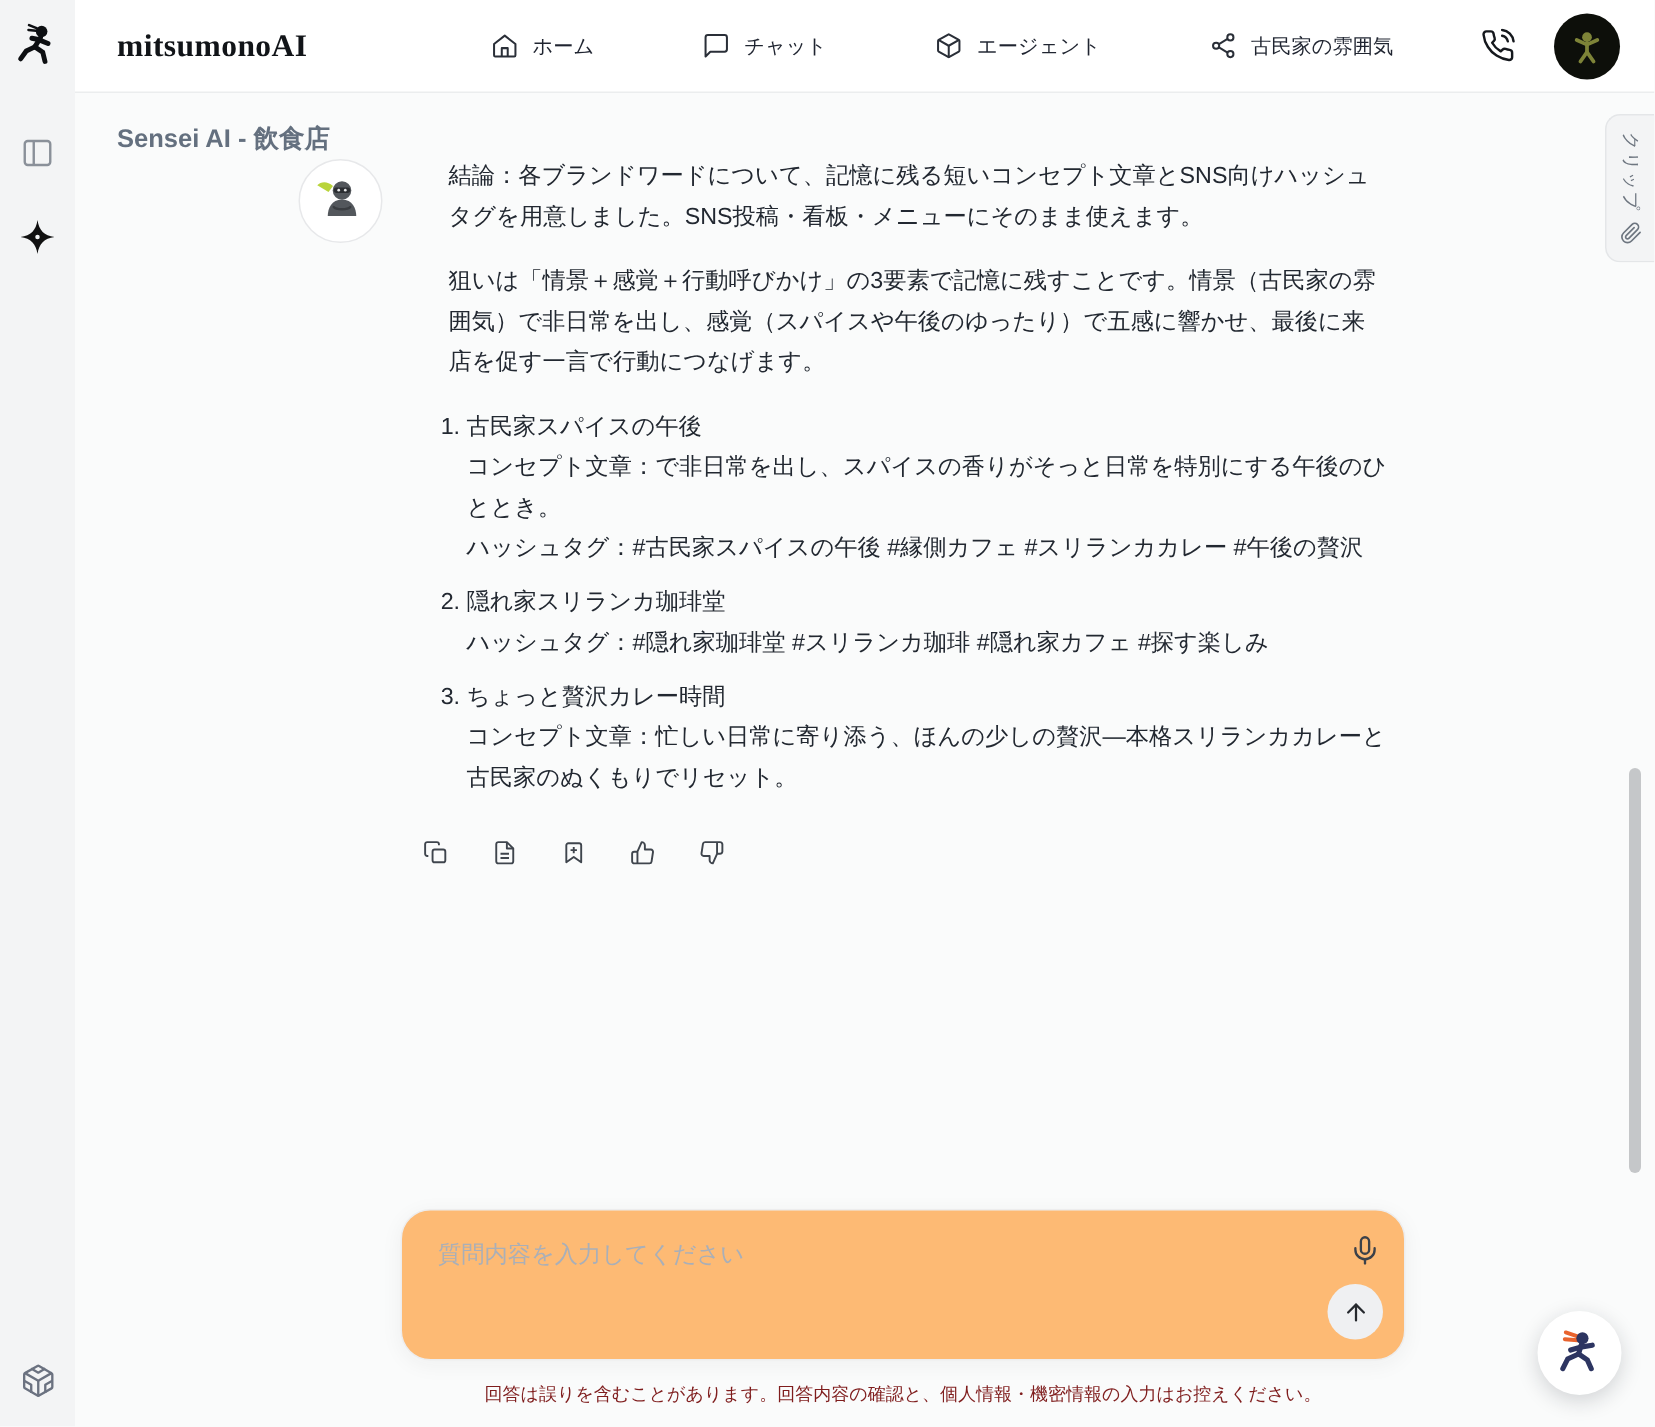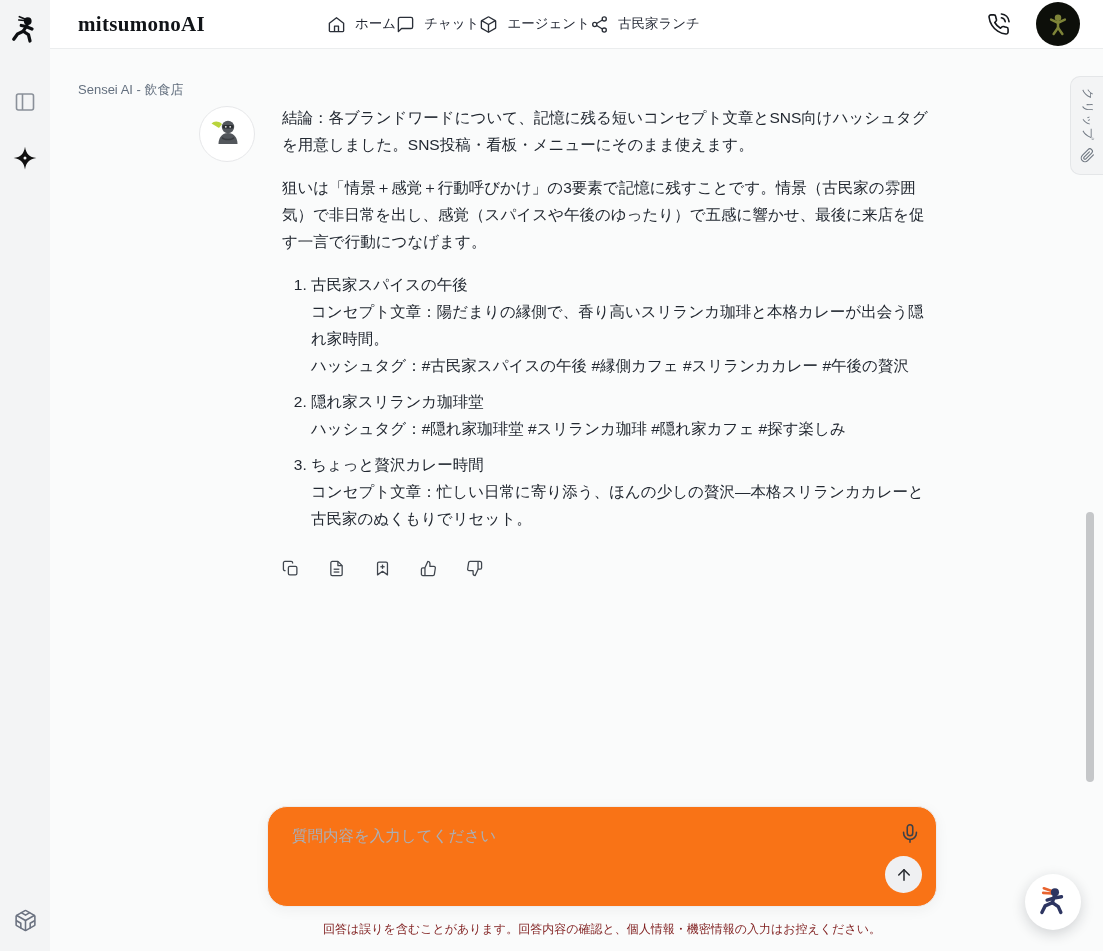--- a/index.html
+++ b/index.html
@@ -14,49 +14,49 @@
     background:#f3f4f5; z-index:30; display:flex; flex-direction:column; align-items:center;
   }
   .rail-logo { width:50px; height:62px; display:flex; align-items:center; justify-content:center; }
   .rail-btn { width:34px; height:34px; display:flex; align-items:center; justify-content:center;
     border:none; background:transparent; cursor:pointer; color:#6b7280; border-radius:8px; }
   .rail-btn.panel { margin-top:23px; color:#8a9099; }
   .rail-btn.spark { margin-top:22px; color:#111; }
   .rail-bottom { margin-top:auto; margin-bottom:14px; color:#6b7280; }
   
   .header {
-    position:absolute; left:50px; top:0; right:0; height:49px; background:#ffffff;
+    position:absolute; left:50px; top:0; right:0; height:62px; background:#ffffff;
     border-bottom:1px solid #ebedee; display:flex; align-items:center; z-index:20;
   }
   .brand {
     font-family:"Liberation Serif","DejaVu Serif",serif;
     font-size:21px; font-weight:600; color:#111418; letter-spacing:.3px;
     margin-left:28px;
   }
-  .nav { display:flex; align-items:center; margin-left:122px; }
+  .nav { display:flex; align-items:center; gap:72px; margin-left:122px; }
   .nav-item { display:flex; align-items:center; gap:9px; font-size:13.5px; color:#1f2430;
     background:transparent; border:none; cursor:pointer; }
   .nav-item svg { color:#2a2f38; }
   .header-right { margin-left:auto; display:flex; align-items:center; gap:26px; padding-right:23px; }
   .call-btn { background:transparent; border:none; cursor:pointer; color:#15181d; display:flex; }
   .avatar {
     width:44px; height:44px; border-radius:50%; background:#0d0f0a; overflow:hidden;
     display:flex; align-items:center; justify-content:center; cursor:pointer; border:none;
   }
   
-  .session-label { position:absolute; left:78px; top:81px; font-size:13px; color:#64707f; z-index:5; }
+  .session-label { position:absolute; left:78px; top:81px; font-size:17px; color:#64707f; z-index:5;font-weight:bold; }
   .msg-avatar {
     position:absolute; left:199px; top:106px; width:56px; height:56px; border-radius:50%;
     background:#ffffff; border:1px solid #e7e8ea; display:flex; align-items:center; justify-content:center;
   }
   .msg-body {
     position:absolute; left:282px; top:104px; width:654px;
     font-size:15.5px; line-height:27px; color:#222831;
   }
-  .msg-body p { margin:0 0 16px; }
+  .msg-body p { margin:0 17px 16px; }
   .msg-body ol { margin:0 0 28px; padding-left:29px; }
   .msg-body li { margin-bottom:9px; }
   .actions { display:flex; align-items:center; gap:29px; margin-top:18px; color:#3f454d; }
   .act-btn { background:transparent; border:none; cursor:pointer; color:#3f454d; display:flex; padding:0; }
   
   .clip-tab {
     position:absolute; right:0; top:76px; width:33px; height:99px;
     background:#f3f4f5; border:1px solid #e4e6e8; border-right:none;
     border-radius:10px 0 0 10px; z-index:15;
     display:flex; flex-direction:column; align-items:center; justify-content:center; gap:7px;
@@ -64,21 +64,21 @@
   }
   .clip-tab .vtext { writing-mode:vertical-rl; text-orientation:sideways; font-size:12px; letter-spacing:1px; }
   
   .scroll-thumb {
     position:absolute; right:9px; top:512px; width:8px; height:270px;
     background:#c5c7c9; border-radius:4px; z-index:12;
   }
   
   .composer {
     position:absolute; left:267px; top:806px; width:670px; height:101px;
-    background:#f97316; border:1px solid #ededee; border-radius:20px;
+    background:#fdba74; border:1px solid #ededee; border-radius:20px;
     box-shadow:0 3px 14px rgba(30,35,40,.05); z-index:10;
   }
   .composer textarea {
     position:absolute; left:0; top:0; width:100%; height:100%;
     border:none; outline:none; resize:none; background:transparent;
     padding:19px 56px 19px 24px; font-family:inherit; font-size:15.5px; color:#222831;
   }
   .composer textarea::placeholder { color:#a9afb8; }
   .mic-btn { position:absolute; right:15px; top:16px; background:transparent; border:none;
     cursor:pointer; color:#3c4149; display:flex; }
@@ -172,21 +172,21 @@
     <button class="nav-item">
       <span>
         <svg width="19" height="19" viewBox="0 0 24 24" fill="none" stroke="currentColor" stroke-width="1.7">
           <circle cx="18" cy="5" r="2.6"></circle>
             <circle cx="6" cy="12" r="2.6"></circle>
             <circle cx="18" cy="19" r="2.6"></circle>
           <line x1="8.4" y1="10.7" x2="15.6" y2="6.3"></line>
             <line x1="8.4" y1="13.3" x2="15.6" y2="17.7"></line>
         </svg>
       </span>
-      <span>古民家ランチ</span>
+      <span>古民家の雰囲気</span>
     </button>
   </nav>
   <div class="header-right">
     <button class="call-btn">
       <svg width="23" height="23" viewBox="0 0 24 24" fill="none" stroke="currentColor" stroke-width="1.7" stroke-linecap="round" stroke-linejoin="round">
         <path d="M15.05 5A5 5 0 0 1 19 8.95"></path>
         <path d="M15.05 1A9 9 0 0 1 23 8.94"></path>
         <path d="M22 16.92v3a2 2 0 0 1-2.18 2 19.79 19.79 0 0 1-8.63-3.07 19.5 19.5 0 0 1-6-6 19.79 19.79 0 0 1-3.07-8.67A2 2 0 0 1 4.11 2h3a2 2 0 0 1 2 1.72 12.84 12.84 0 0 0 .7 2.81 2 2 0 0 1-.45 2.11L8.09 9.91a16 16 0 0 0 6 6l1.27-1.27a2 2 0 0 1 2.11-.45 12.84 12.84 0 0 0 2.81.7A2 2 0 0 1 22 16.92z"></path>
       </svg>
     </button>
@@ -214,21 +214,21 @@
     <path d="M13.5 22 C15 24 23 24 24.5 22" stroke="#3a3d41" stroke-width="1.6" fill="none" stroke-linecap="round"></path>
   </svg>
 </div>
 
 <div class="msg-body">
   <p>結論：各ブランドワードについて、記憶に残る短いコンセプト文章とSNS向けハッシュタグを用意しました。SNS投稿・看板・メニューにそのまま使えます。</p>
   <p>狙いは「情景＋感覚＋行動呼びかけ」の3要素で記憶に残すことです。情景（古民家の雰囲気）で非日常を出し、感覚（スパイスや午後のゆったり）で五感に響かせ、最後に来店を促す一言で行動につなげます。</p>
   <ol>
     <li>
       <div>古民家スパイスの午後</div>
-      <div>コンセプト文章：陽だまりの縁側で、香り高いスリランカ珈琲と本格カレーが出会う隠れ家時間。</div>
+      <div>コンセプト文章：で非日常を出し、スパイスの香りがそっと日常を特別にする午後のひととき。</div>
       <div>ハッシュタグ：#古民家スパイスの午後 #縁側カフェ #スリランカカレー #午後の贅沢</div>
     </li>
     <li>
       <div>隠れ家スリランカ珈琲堂</div>
       <div>ハッシュタグ：#隠れ家珈琲堂 #スリランカ珈琲 #隠れ家カフェ #探す楽しみ</div>
     </li>
     <li>
       <div>ちょっと贅沢カレー時間</div>
       <div>コンセプト文章：忙しい日常に寄り添う、ほんの少しの贅沢—本格スリランカカレーと古民家のぬくもりでリセット。</div>
     </li>

